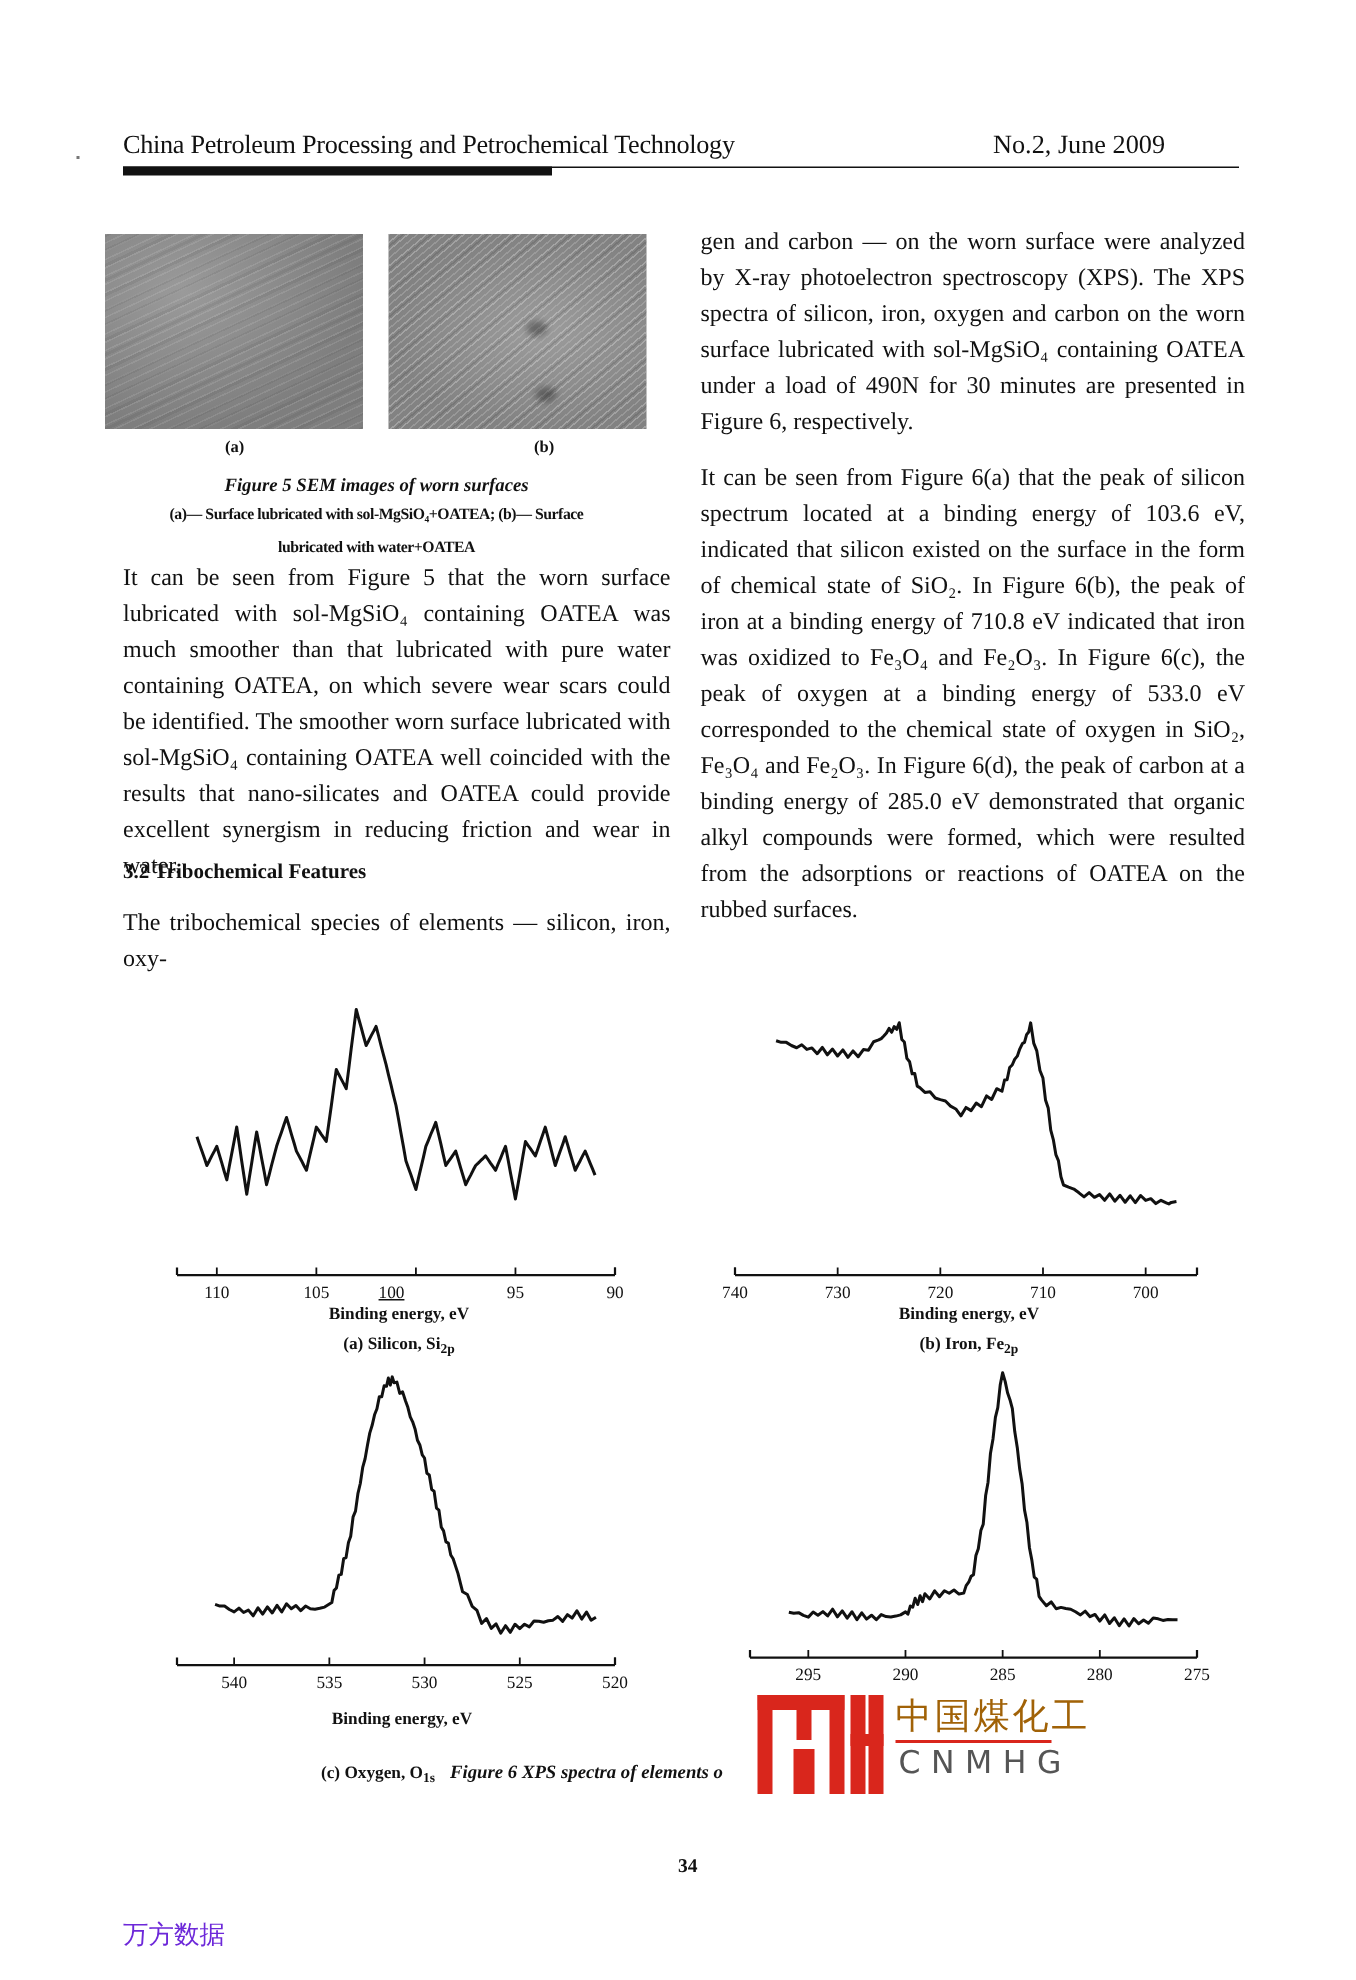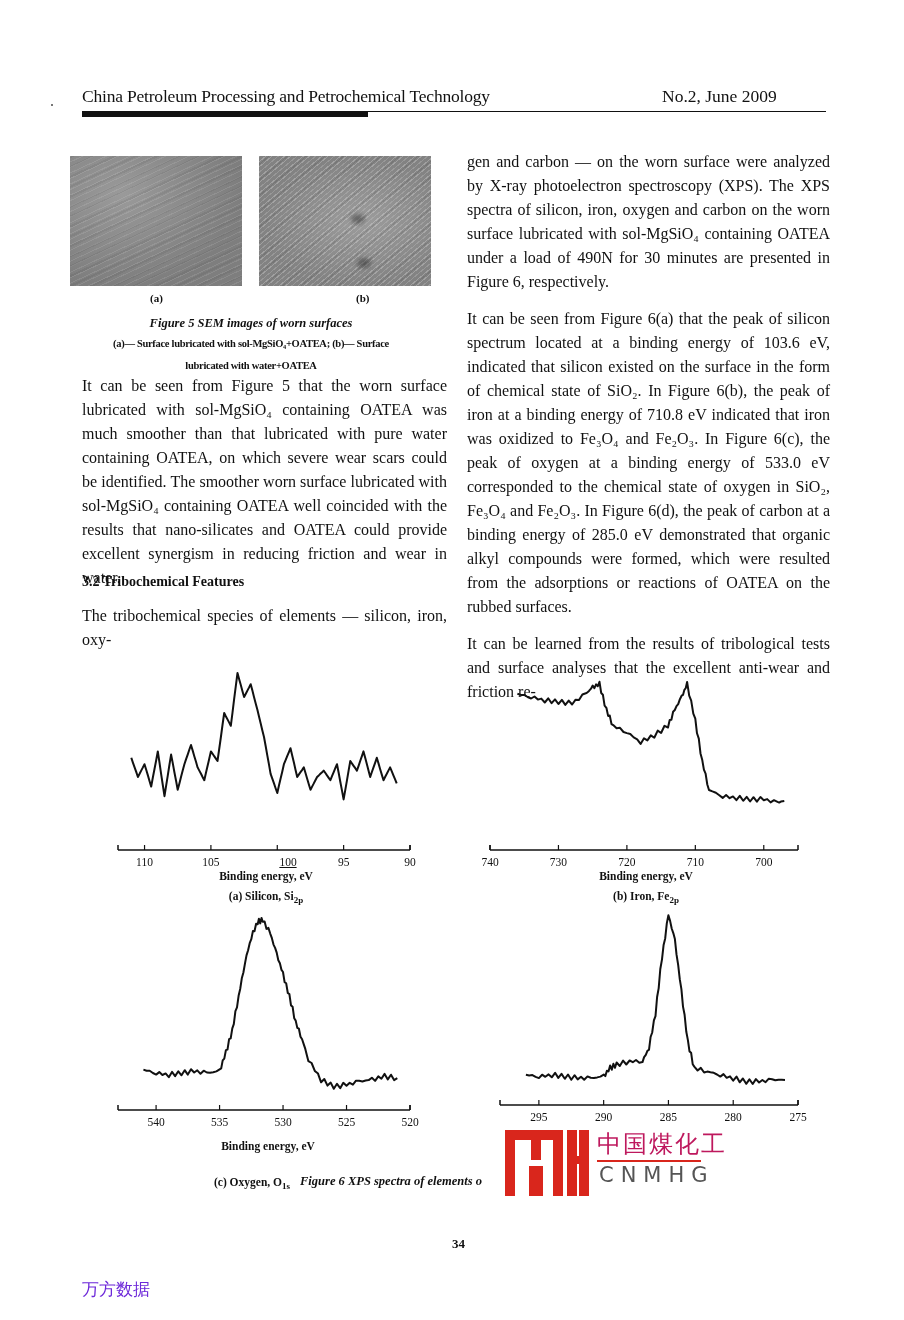--- a/index.html
+++ b/index.html
@@ -44,21 +44,21 @@
   .chart svg { position:absolute; left:0; top:0; overflow:visible; }
   .chart .tick-label { font-size:11.5px; position:absolute; transform:translateX(-50%); }
   .chart .axis-title, .chart .chart-caption { position:absolute; font-size:11.5px; font-weight:bold; transform:translateX(-50%); white-space:nowrap; }
 
   .fig6-title { left:300px; top:1174px; font-size:12.5px; font-weight:bold; font-style:italic; }
   .page-num { left:452px; top:1236px; font-size:13px; font-weight:bold; }
   .footer { left:82px; top:1278px; font-size:17px; font-family:"DejaVu Sans", sans-serif; color:#6d28d9; }
 
   .logo { left:505px; top:1128px; width:300px; height:70px; }
   .logo-bar { position:absolute; background:#d9261c; }
-  .logo-cn { position:absolute; left:92px; top:0px; font-size:24px; font-family:"DejaVu Sans", sans-serif; color:#be185d; letter-spacing:2px; }
+  .logo-cn { position:absolute; left:92px; top:0px; font-size:24px; font-family:"DejaVu Sans", sans-serif; color:#a16207; letter-spacing:2px; }
   .logo-line { position:absolute; left:92px; top:32px; width:104px; height:2px; background:#d9261c; }
   .logo-en { position:absolute; left:94px; top:35px; font-size:21px; font-family:"DejaVu Sans", sans-serif; color:#555; letter-spacing:7px; }
 </style>
 </head>
 <body>
 
 <div class="abs dot"></div>
 <div class="abs header-left">China Petroleum Processing and Petrochemical Technology</div>
 <div class="abs header-right">No.2,  June 2009</div>
 <div class="abs rule-thin"></div>
@@ -81,27 +81,26 @@
 <div class="abs section-head">3.2 Tribochemical Features</div>
 <div class="abs col col-left2">
   <p>The tribochemical species of elements — silicon, iron, oxy-</p>
 </div>
 
 <div class="abs col col-right">
   <p>gen and carbon — on the worn surface were analyzed by X-ray photoelectron spectroscopy (XPS).  The XPS spectra of silicon, iron, oxygen and carbon on the worn surface lubricated with sol-MgSiO₄ containing OATEA under a load of 490N for 30 minutes are presented in Figure 6, respectively.</p>
   <div class="gap"></div>
   <p>It can be seen from Figure 6(a) that the peak of silicon spectrum located at a binding energy of 103.6 eV, indicated that silicon existed on the surface in the form of chemical state of SiO₂. In Figure 6(b), the peak of iron at a binding energy of 710.8 eV indicated that iron was oxidized to Fe₃O₄ and Fe₂O₃. In Figure 6(c), the peak of oxygen at a binding energy of 533.0 eV corresponded to the chemical state of oxygen in SiO₂, Fe₃O₄ and Fe₂O₃. In Figure 6(d), the peak of carbon at a binding energy of 285.0 eV demonstrated that organic alkyl compounds were formed, which were resulted from the adsorptions or reactions of OATEA on the rubbed surfaces.</p>
   <div class="gap"></div>
-  <p>It can be learned from the results of tribological tests and surface analyses that the excellent anti-wear and friction re-</p>
 </div>
 
 <div class="abs chart" id="chart-0" style="left:118px;top:655px;width:300px;height:250px;">
     <div class="tick-label" style="left: 26.5455px; top: 201px;">110</div>
     <div class="tick-label" style="left: 92.9091px; top: 201px;">105</div>
-    <div class="tick-label" style="left: 170px; top: 201px; text-decoration: underline;">100</div>
+    <div class="tick-label" style="left: 143px; top: 201px; text-decoration: underline;">100</div>
     <div class="tick-label" style="left: 225.636px; top: 201px;">95</div>
     <div class="tick-label" style="left: 292px; top: 201px;">90</div>
     <svg width="300" height="205">
       <polyline points="13.3,102.8 14.9,107.6 16.6,112.4 18.3,117.2 19.9,122.0 21.6,118.8 23.2,115.6 24.9,112.4 26.5,109.2 28.2,114.8 29.9,120.4 31.5,126.0 33.2,131.6 34.8,122.8 36.5,114.0 38.2,105.2 39.8,96.4 41.5,107.6 43.1,118.8 44.8,130.0 46.5,141.2 48.1,130.8 49.8,120.4 51.4,110.0 53.1,99.6 54.8,108.4 56.4,117.2 58.1,126.0 59.7,134.8 61.4,128.4 63.0,122.0 64.7,115.6 66.4,109.2 68.0,104.4 69.7,99.6 71.3,94.8 73.0,90.0 74.7,95.6 76.3,101.2 78.0,106.8 79.6,112.4 81.3,115.6 83.0,118.8 84.6,122.0 86.3,125.2 87.9,118.0 89.6,110.8 91.3,103.6 92.9,96.4 94.6,98.8 96.2,101.2 97.9,103.6 99.5,106.0 101.2,94.0 102.9,82.0 104.5,70.0 106.2,58.0 107.8,61.2 109.5,64.4 111.2,67.6 112.8,70.8 114.5,57.6 116.1,44.4 117.8,31.2 119.5,18.0 121.1,24.0 122.8,30.0 124.4,36.0 126.1,42.0 127.8,38.8 129.4,35.6 131.1,32.4 132.7,29.2 134.4,35.6 136.0,42.0 137.7,48.4 139.4,54.8 141.0,61.6 142.7,68.4 144.3,75.2 146.0,82.0 147.7,91.2 149.3,100.4 151.0,109.6 152.6,118.8 154.3,123.6 156.0,128.4 157.6,133.2 159.3,138.0 160.9,130.8 162.6,123.6 164.3,116.4 165.9,109.2 167.6,105.2 169.2,101.2 170.9,97.2 172.5,93.2 174.2,100.4 175.9,107.6 177.5,114.8 179.2,122.0 180.8,119.6 182.5,117.2 184.2,114.8 185.8,112.4 187.5,118.0 189.1,123.6 190.8,129.2 192.5,134.8 194.1,131.6 195.8,128.4 197.4,125.2 199.1,122.0 200.8,120.4 202.4,118.8 204.1,117.2 205.7,115.6 207.4,118.0 209.0,120.4 210.7,122.8 212.4,125.2 214.0,121.2 215.7,117.2 217.3,113.2 219.0,109.2 220.7,118.0 222.3,126.8 224.0,135.6 225.6,144.4 227.3,134.8 229.0,125.2 230.6,115.6 232.3,106.0 233.9,108.4 235.6,110.8 237.3,113.2 238.9,115.6 240.6,110.8 242.2,106.0 243.9,101.2 245.5,96.4 247.2,102.8 248.9,109.2 250.5,115.6 252.2,122.0 253.8,117.2 255.5,112.4 257.2,107.6 258.8,102.8 260.5,108.4 262.1,114.0 263.8,119.6 265.5,125.2 267.1,122.0 268.8,118.8 270.4,115.6 272.1,112.4 273.8,116.4 275.4,120.4 277.1,124.4 278.7,128.4" fill="none" stroke="#111" stroke-width="2" stroke-linejoin="round"></polyline>
       <line x1="0" x2="292" y1="195" y2="195" stroke="#111" stroke-width="1.5"></line>
       <line x1="0" x2="0" y1="190" y2="195" stroke="#111" stroke-width="1.5"></line>
       <line x1="292" x2="292" y1="190" y2="195" stroke="#111" stroke-width="1.5"></line>
       <line x1="26.545454545454547" x2="26.545454545454547" y1="190" y2="195" stroke="#111" stroke-width="1.2"></line>
       <line x1="92.9090909090909" x2="92.9090909090909" y1="190" y2="195" stroke="#111" stroke-width="1.2"></line>
       <line x1="159.27272727272725" x2="159.27272727272725" y1="190" y2="195" stroke="#111" stroke-width="1.2"></line>

